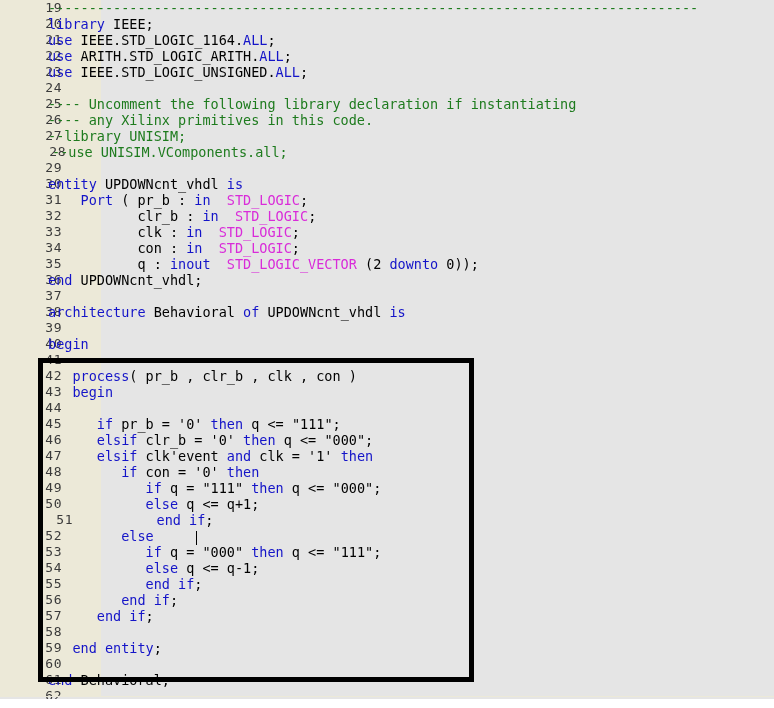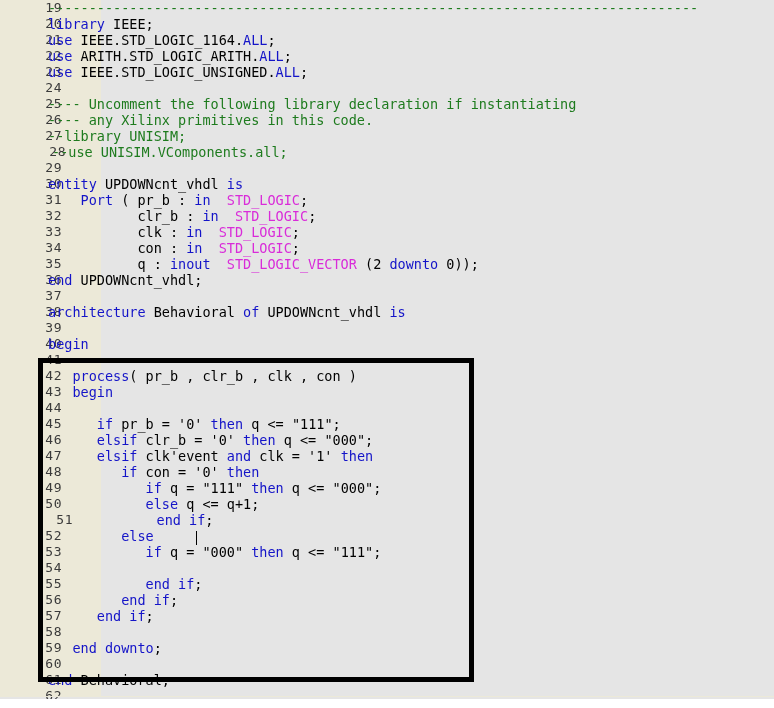--- a/index.html
+++ b/index.html
@@ -134,26 +134,26 @@
       <div class="ln-row" style="top: 400px; position: absolute; left: 0px; width: 774px;"><span class="lnum">44</span><span class="ltext"></span></div>
       <div class="ln-row" style="top: 416px; position: absolute; left: 0px; width: 774px;"><span class="lnum">45</span><span class="ltext"><span class="plain">      </span><span class="kw">if</span><span class="plain"> pr_b = '0' </span><span class="kw">then</span><span class="plain"> q &lt;= "111";</span></span></div>
       <div class="ln-row" style="top: 432px; position: absolute; left: 0px; width: 774px;"><span class="lnum">46</span><span class="ltext"><span class="plain">      </span><span class="kw">elsif</span><span class="plain"> clr_b = '0' </span><span class="kw">then</span><span class="plain"> q &lt;= "000";</span></span></div>
       <div class="ln-row" style="top: 448px; position: absolute; left: 0px; width: 774px;"><span class="lnum">47</span><span class="ltext"><span class="plain">      </span><span class="kw">elsif</span><span class="plain"> clk'event </span><span class="kw">and</span><span class="plain"> clk = '1' </span><span class="kw">then</span></span></div>
       <div class="ln-row" style="top: 464px; position: absolute; left: 0px; width: 774px;"><span class="lnum">48</span><span class="ltext"><span class="plain">         </span><span class="kw">if</span><span class="plain"> con = '0' </span><span class="kw">then</span></span></div>
       <div class="ln-row" style="top: 480px; position: absolute; left: 0px; width: 774px;"><span class="lnum">49</span><span class="ltext"><span class="plain">            </span><span class="kw">if</span><span class="plain"> q = "111" </span><span class="kw">then</span><span class="plain"> q &lt;= "000";</span></span></div>
       <div class="ln-row" style="top: 496px; position: absolute; left: 0px; width: 774px;"><span class="lnum">50</span><span class="ltext"><span class="plain">            </span><span class="kw">else</span><span class="plain"> q &lt;= q+1;</span></span></div>
       <div class="ln-row" style="top: 512px; position: absolute; left: 11px; width: 774px;"><span class="lnum">51</span><span class="ltext"><span class="plain">            </span><span class="kw">end if</span><span class="plain">;</span></span></div>
       <div class="ln-row" style="top: 528px; position: absolute; left: 0px; width: 774px;"><span class="lnum">52</span><span class="ltext"><span class="plain">         </span><span class="kw">else</span></span></div>
       <div class="ln-row" style="top: 544px; position: absolute; left: 0px; width: 774px;"><span class="lnum">53</span><span class="ltext"><span class="plain">            </span><span class="kw">if</span><span class="plain"> q = "000" </span><span class="kw">then</span><span class="plain"> q &lt;= "111";</span></span></div>
-      <div class="ln-row" style="top: 560px; position: absolute; left: 0px; width: 774px;"><span class="lnum">54</span></div>
+      <div class="ln-row" style="top: 560px; position: absolute; left: 0px; width: 774px;"><span class="lnum">54</span><span class="ltext"><span class="plain">            </span><span class="kw">else</span><span class="plain"> q &lt;= q-1;</span></span></div>
       <div class="ln-row" style="top: 576px; position: absolute; left: 0px; width: 774px;"><span class="lnum">55</span><span class="ltext"><span class="plain">            </span><span class="kw">end if</span><span class="plain">;</span></span></div>
       <div class="ln-row" style="top: 592px; position: absolute; left: 0px; width: 774px;"><span class="lnum">56</span><span class="ltext"><span class="plain">         </span><span class="kw">end if</span><span class="plain">;</span></span></div>
       <div class="ln-row" style="top: 608px; position: absolute; left: 0px; width: 774px;"><span class="lnum">57</span><span class="ltext"><span class="plain">      </span><span class="kw">end if</span><span class="plain">;</span></span></div>
       <div class="ln-row" style="top: 624px; position: absolute; left: 0px; width: 774px;"><span class="lnum">58</span><span class="ltext"></span></div>
-      <div class="ln-row" style="top: 640px; position: absolute; left: 0px; width: 774px;"><span class="lnum">59</span><span class="ltext"><span class="plain">   </span><span class="kw">end downto</span><span class="plain">;</span></span></div>
+      <div class="ln-row" style="top: 640px; position: absolute; left: 0px; width: 774px;"><span class="lnum">59</span><span class="ltext"><span class="plain">   </span><span class="kw">end entity</span><span class="plain">;</span></span></div>
       <div class="ln-row" style="top: 656px; position: absolute; left: 0px; width: 774px;"><span class="lnum">60</span><span class="ltext"></span></div>
       <div class="ln-row" style="top: 672px; position: absolute; left: 0px; width: 774px;"><span class="lnum">61</span><span class="ltext"><span class="kw">end</span><span class="plain"> Behavioral;</span></span></div>
       <div class="ln-row" style="top: 688px; position: absolute; left: 0px; width: 774px;"><span class="lnum">62</span><span class="ltext"></span></div>
     </div>
   <div id="hl-box" style="top: 358px; height: 324px; border-color: rgb(0, 0, 0);"></div>
   <div id="caret" style="top: 531px;"></div>
   <div id="gutter-rule" style="background: rgb(236, 233, 216);"></div>
   <div id="bottom-strip"></div>
 </div>
 

